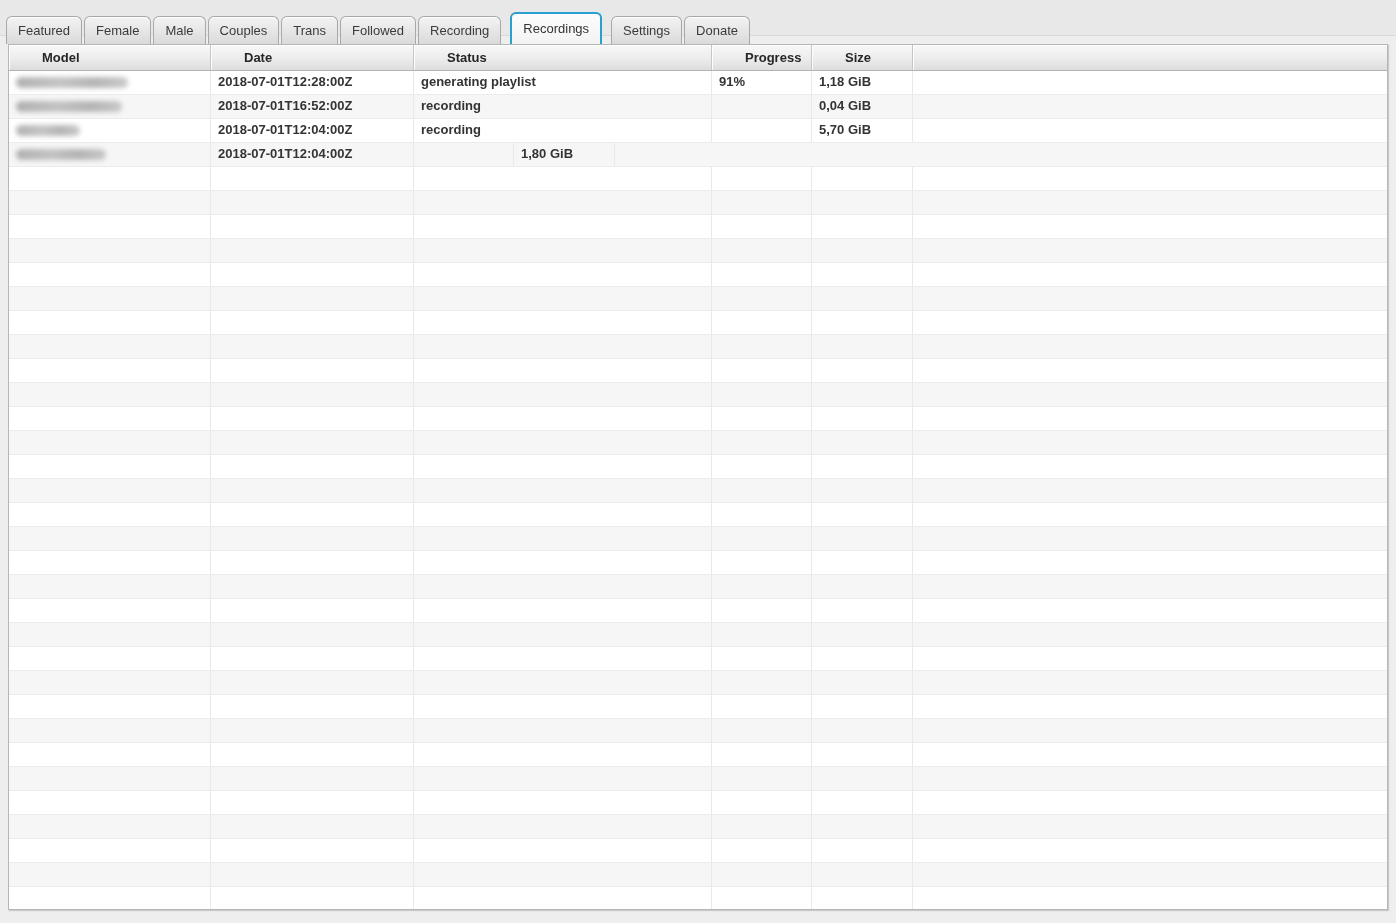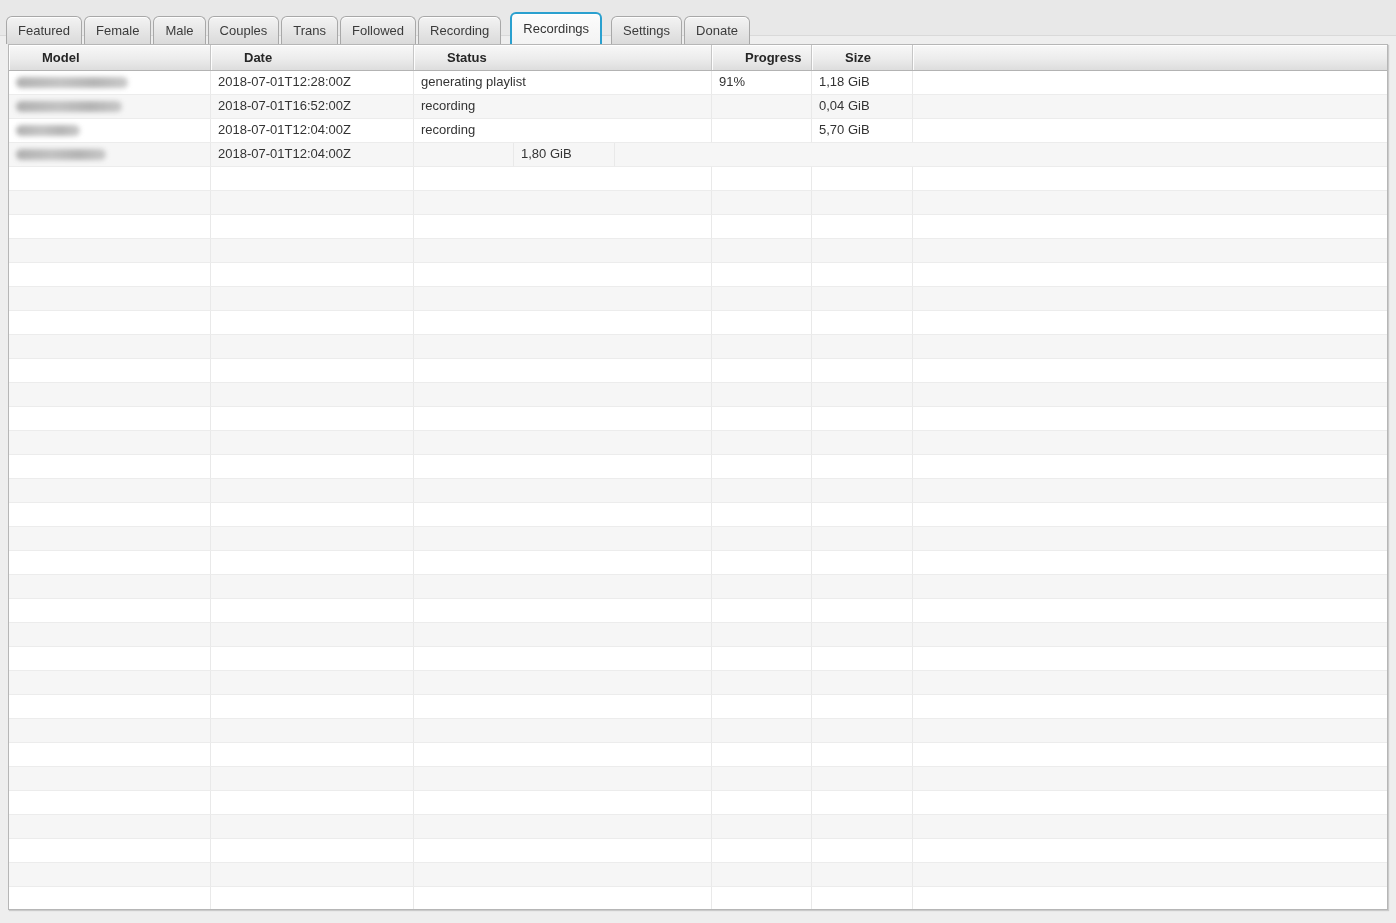--- a/index.html
+++ b/index.html
@@ -52,21 +52,21 @@
   .th {
     font-size:13px; font-weight:bold; color:#262626;
     line-height:25px;
     border-right:1px solid #c6c6c6;
     box-shadow:inset 1px 0 0 rgba(255,255,255,.9), inset 0 1px 0 rgba(255,255,255,.9);
     overflow:hidden; white-space:nowrap;padding-left:33px;
   }
   .th.c5 { border-right:none; }
 
   .tbody { width:100%; }
-  .row { display:flex; height:24px; }
+  .row { display:flex; height:24px;font-weight:bold; }
   .tbody .row:nth-child(even) { background:#f6f6f6; }
   .cell {
     border-right:1px solid #e9e9e9;
     border-bottom:1px solid #ececec;
     font-size:13px; color:#333; line-height:22px;
     padding-left:7px; white-space:nowrap; overflow:hidden;
   }
   .cell.c5 { border-right:none; }
 
   .c0 { width:202px; } .c1 { width:203px; } .c2 { width:298px; }

